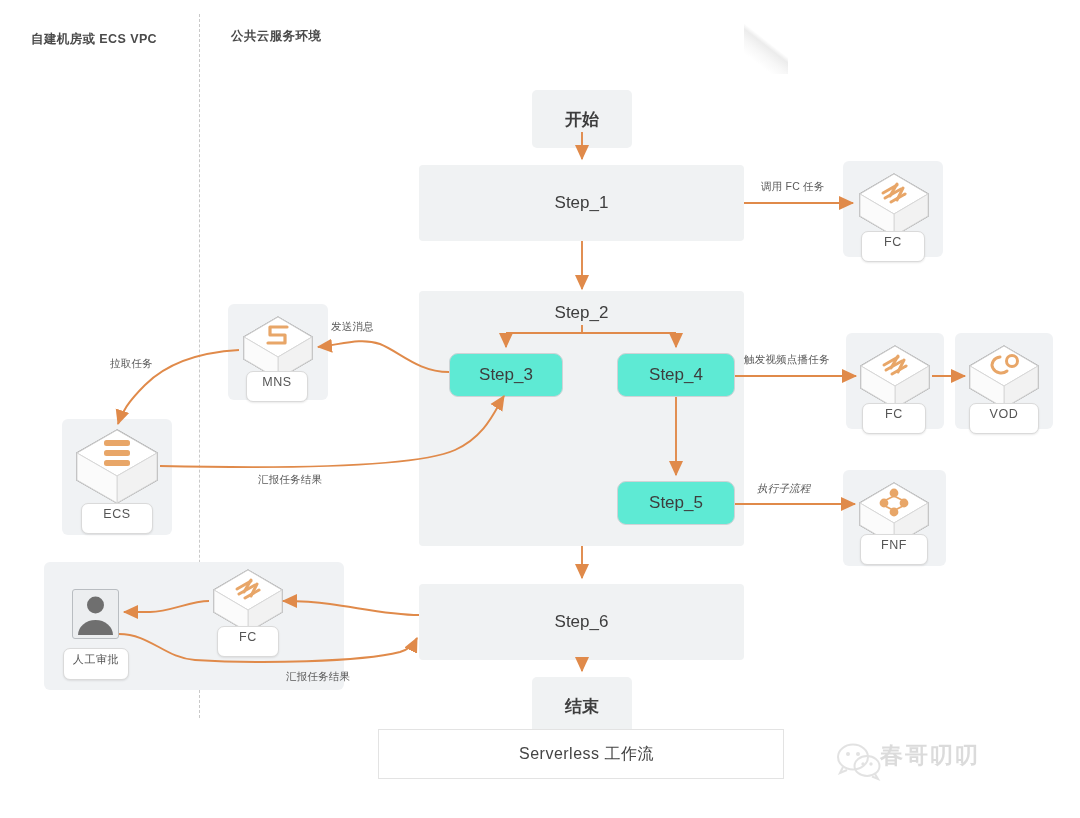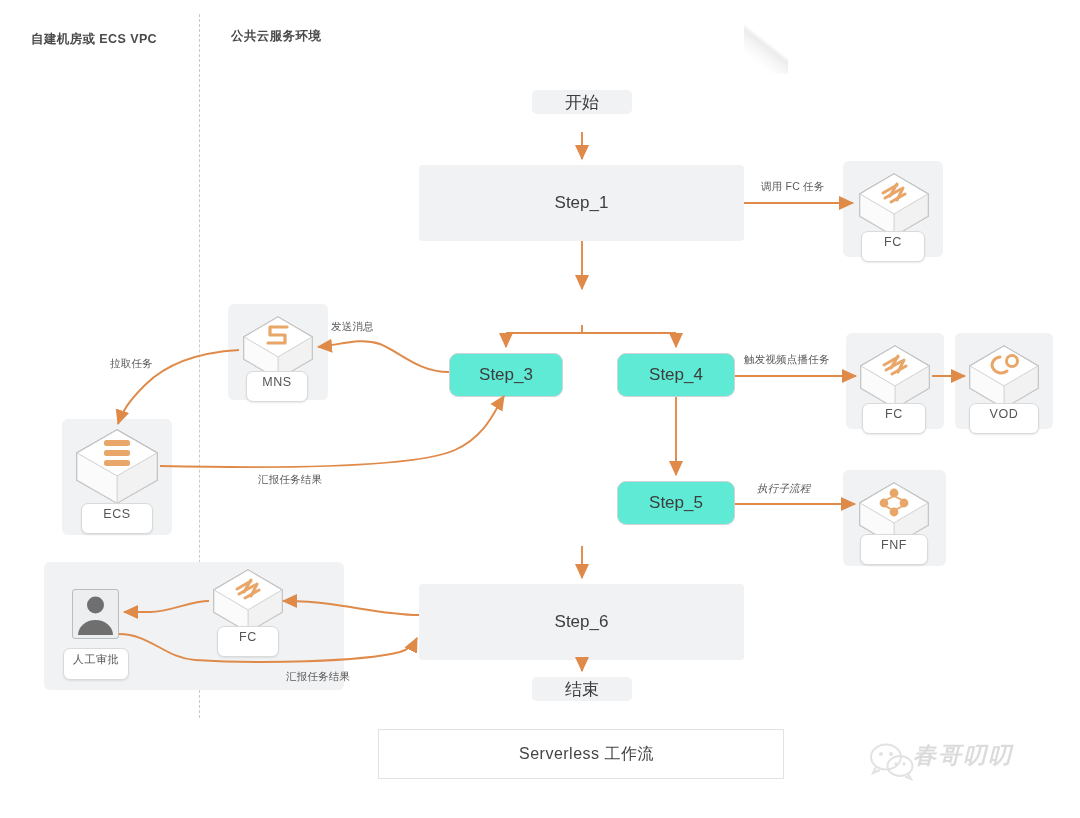--- a/index.html
+++ b/index.html
@@ -62,22 +62,22 @@
   .node{
     position:absolute;
     display:flex;align-items:center;justify-content:center;
     color:#3d3d3d;
     box-sizing:border-box;
     white-space:nowrap;
   }
   .node-terminal{           
     background:#f0f2f3;
     border-radius:5px;
-    font-size:17px;font-weight:400;
-    height:24px;
+    font-size:17px;font-weight:700;
+    height:58px;
   }
   .node-stage{              
     background:#f0f2f3;
     border-radius:4px;
     font-size:17px;
     height:76px;
   }
   .node-group{              
     background:#f0f2f3;
     border-radius:4px;
@@ -131,24 +131,23 @@
     position:absolute;
     font-size:10.5px;
     color:#5a5a5a;
     white-space:nowrap;
     letter-spacing:.2px;
   }
 
   
   .watermark{
     position:absolute;
-    left:869px;top:736px;
+    left:836px;top:736px;
     width:200px;height:76px;
     opacity:.5;
-    font-style:italic;
   }
   .wm-line1{
     position:absolute;left:44px;top:4px;
     font-size:23px;font-weight:700;color:#b9b9b9;letter-spacing:2px;
     white-space:nowrap;
   }
   .wm-line2{
     position:absolute;left:14px;top:31px;
     font-size:19px;font-weight:700;color:#b9b9b9;letter-spacing:1px;
     white-space:nowrap;
@@ -165,20 +164,21 @@
   <div class="zone-label" style="left:231px;top:28px;">公共云服务环境</div>
   <div class="divider" style="left:199px;"></div>
 
   <div class="wf-panel"></div>
   <div class="wf-fold"></div>
 
   <div class="node node-terminal" style="left:532px;top:90px;width:100px;">开始</div>
 
   <div class="node node-stage" style="left:419px;top:165px;width:325px;">Step_1</div>
 
+  <div class="node node-group" style="left:419px;top:291px;width:325px;height:255px;">Step_2</div>
 
   <div class="node node-task" style="left:449px;top:353px;width:114px;">Step_3</div>
   <div class="node node-task" style="left:617px;top:353px;width:118px;">Step_4</div>
   <div class="node node-task" style="left:617px;top:481px;width:118px;">Step_5</div>
 
   <div class="node node-stage" style="left:419px;top:584px;width:325px;">Step_6</div>
 
   <div class="node node-terminal" style="left:532px;top:677px;width:100px;">结束</div>
 
   <div class="wf-footer">Serverless 工作流</div>

